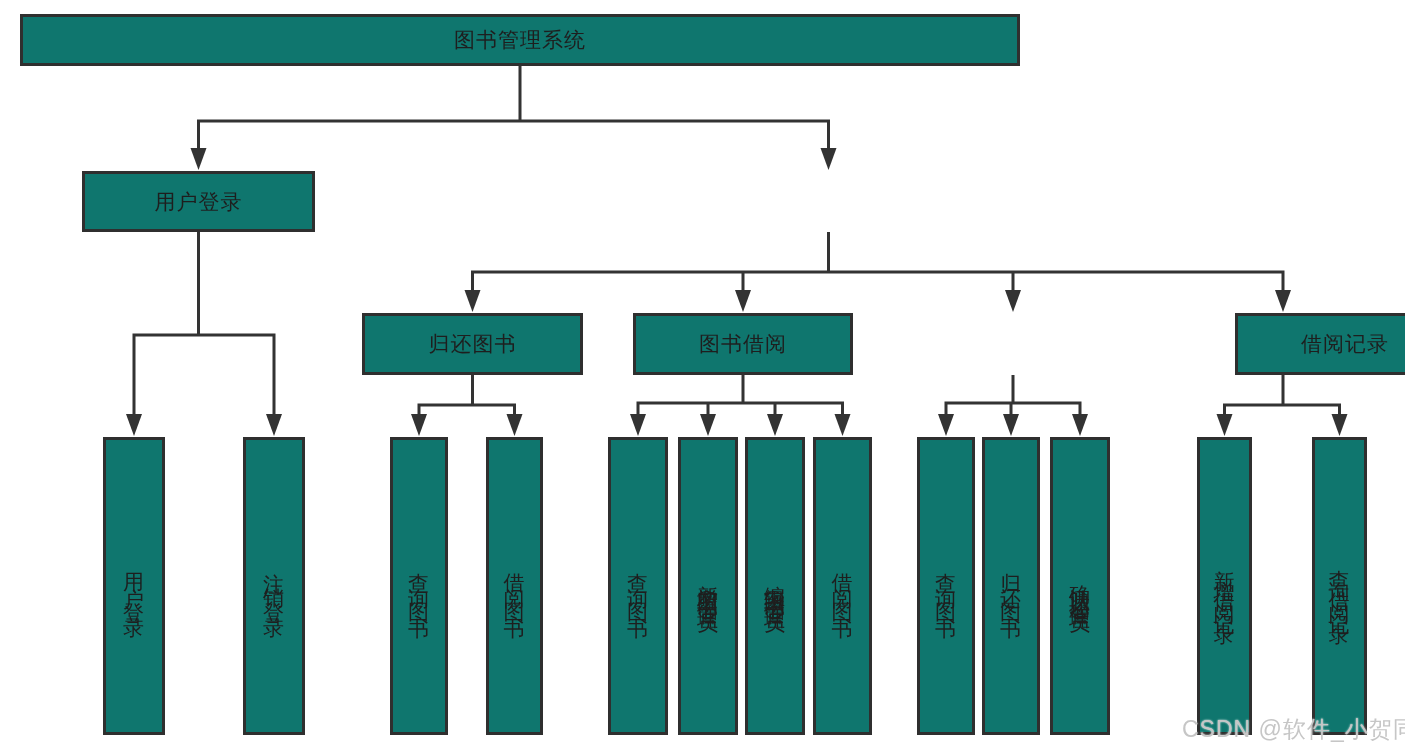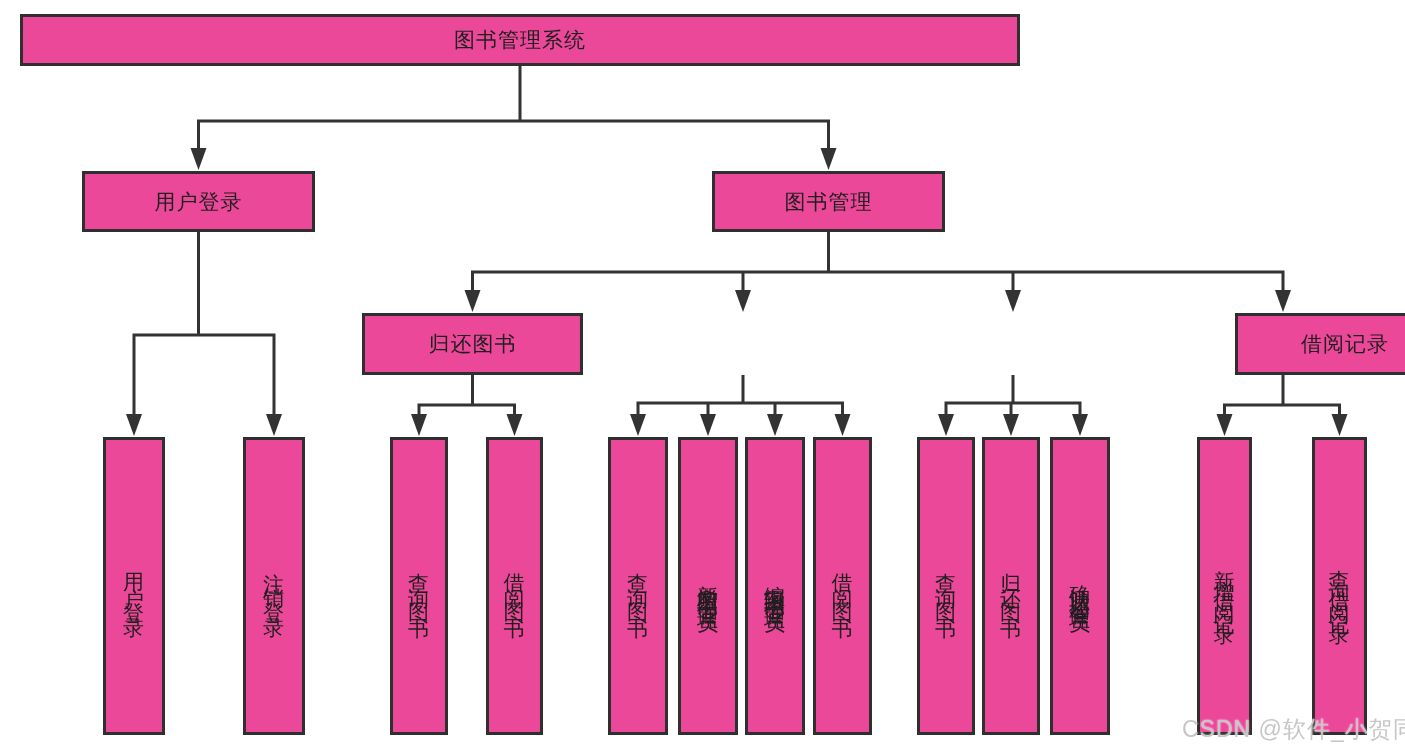--- a/index.html
+++ b/index.html
@@ -4,21 +4,21 @@
 <style>
   html,body{margin:0;padding:0;background:#ffffff;}
   body{
     width:1405px;height:747px;position:relative;overflow:hidden;
     font-family:"Liberation Sans","DejaVu Sans",sans-serif;
     color:#1e1e1e;
   }
   .stage{position:absolute;left:0;top:0;width:1405px;height:747px;}
   svg.wires{position:absolute;left:0;top:0;z-index:1;}
   .node{
-    position:absolute;box-sizing:border-box;background:#ec4899;
+    position:absolute;box-sizing:border-box;background:#0f766e;
     border:3px solid #2f2f2f;display:flex;align-items:center;justify-content:center;
     z-index:2;
   }
   .hbox span{font-size:21px;letter-spacing:1px;white-space:nowrap;}
   .vbox span{
     writing-mode:vertical-rl;
     font-size:21px;line-height:1;letter-spacing:11px;white-space:nowrap;
   }
   .vbox span.short{letter-spacing:15px;}
   .vbox span.long{letter-spacing:4px;}
@@ -92,26 +92,26 @@
     </g>
   </svg>
 
   <div class="node hbox" style="left:20px;top:14px;width:1000px;height:52px">
     <span>图书管理系统</span>
   </div>
 
   <div class="node hbox" style="left:82px;top:171px;width:233px;height:61px">
     <span>用户登录</span>
   </div>
-  <div class="node hbox" style="left:712px;top:171px;width:233px;height:61px">
-    <span>图书管理</span>
-  </div>
 
   <div class="node hbox" style="left:362px;top:313px;width:221px;height:62px">
     <span>归还图书</span>
+  </div>
+  <div class="node hbox" style="left:633px;top:313px;width:220px;height:62px">
+    <span>图书借阅</span>
   </div>
   <div class="node hbox" style="left:1235px;top:313px;width:220px;height:62px">
     <span>借阅记录</span>
   </div>
 
   <div class="node vbox" style="left:103px;top:437px;width:62px;height:298px">
     <span class="short">用户登录</span>
   </div>
   <div class="node vbox" style="left:243px;top:437px;width:62px;height:298px">
     <span class="short">注销登录</span>

